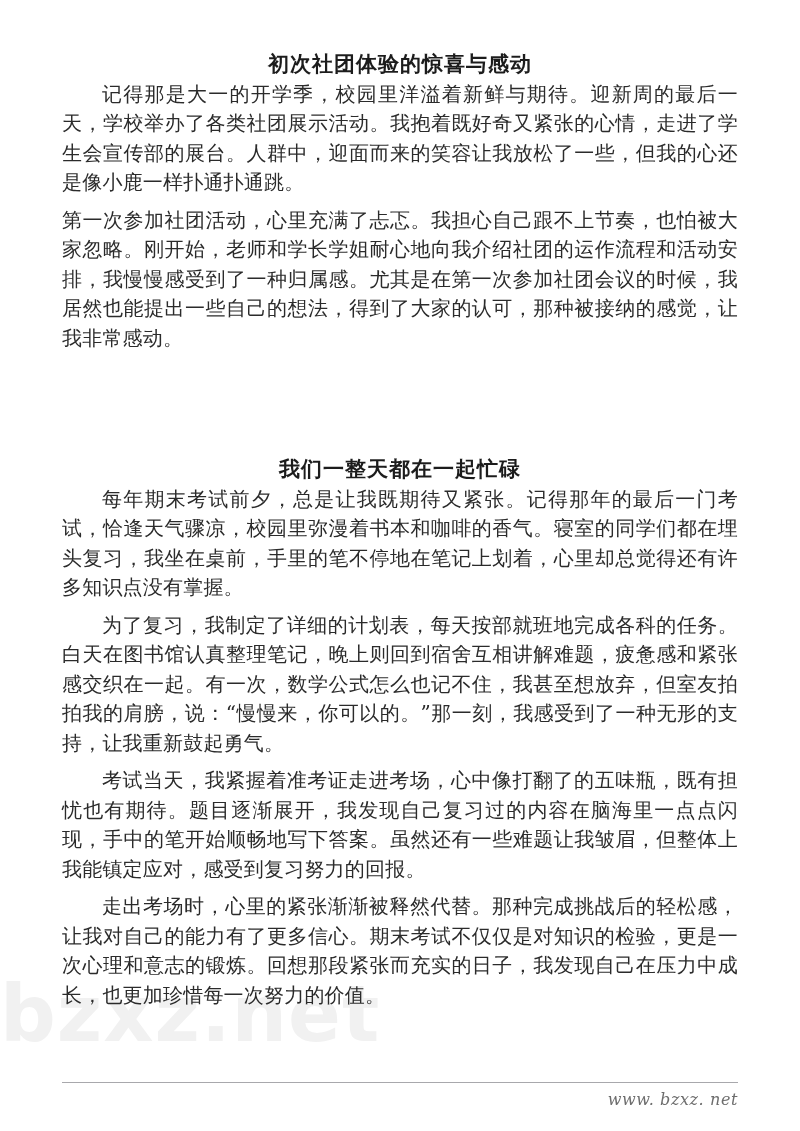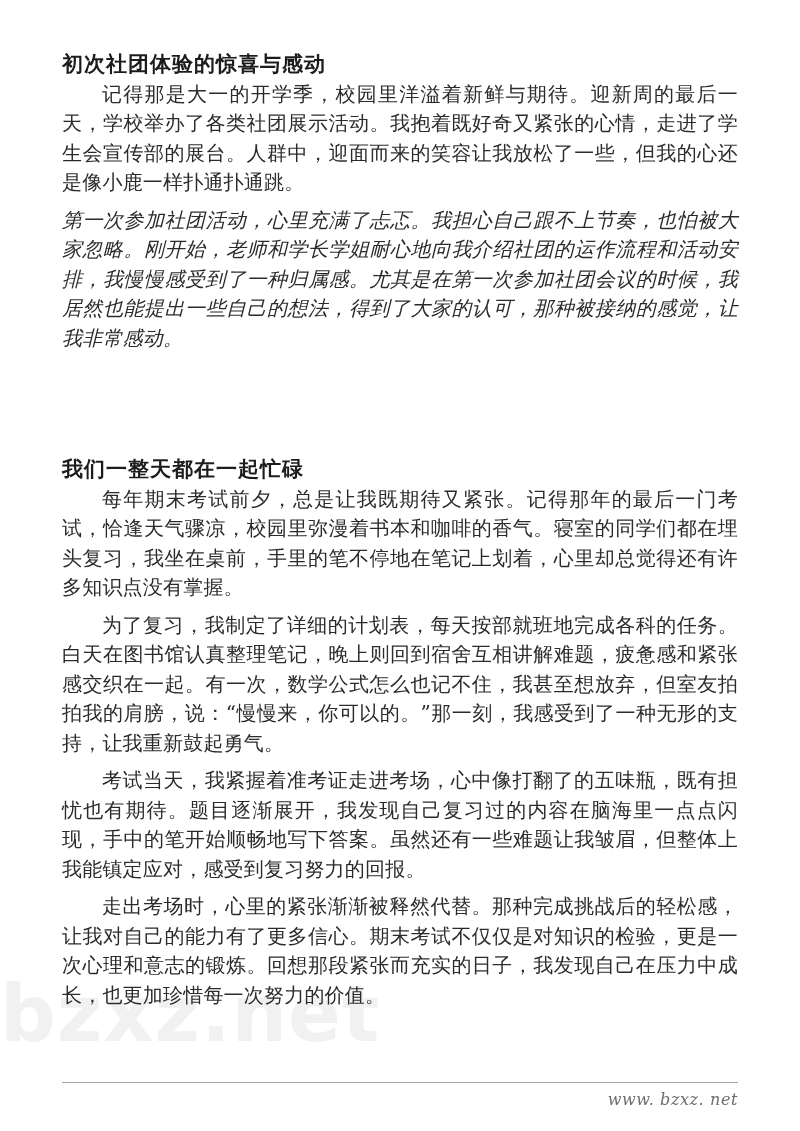--- a/index.html
+++ b/index.html
@@ -51,21 +51,21 @@
   }
 
   .spacer-top { height: 48px; }
 
   h1.doc-title {
     margin: 0;
     padding: 0;
     font-family: "DejaVu Serif", "Liberation Serif", serif;
     font-size: 21px;
     font-weight: bold;
-    text-align: left;
+    text-align: center;
     color: #1c1c1c;
     letter-spacing: 1px;
     line-height: 1.5;
   }
 
   .section-one-title { margin-bottom: 26px; }
   .section-two-title { margin-top: 0; margin-bottom: 22px; }
 
   p.para {
     margin: 0 0 2px 0;
@@ -73,21 +73,21 @@
     font-size: 20px;
     line-height: 29.5px;
     color: #2b2b2b;
     text-align: justify;
     text-justify: inter-ideograph;
     letter-spacing: 0.2px;
     word-break: break-all;
   }
 
   p.indent { text-indent: 2em; }
-  p.noindent { text-indent: 0; font-style: italic; }
+  p.noindent { text-indent: 0; }
 
   .gap-between-paras { height: 6px; }
 
   
   .section-gap { height: 86px; }
 
   
   .footer {
     position: absolute;
     left: 62px;

